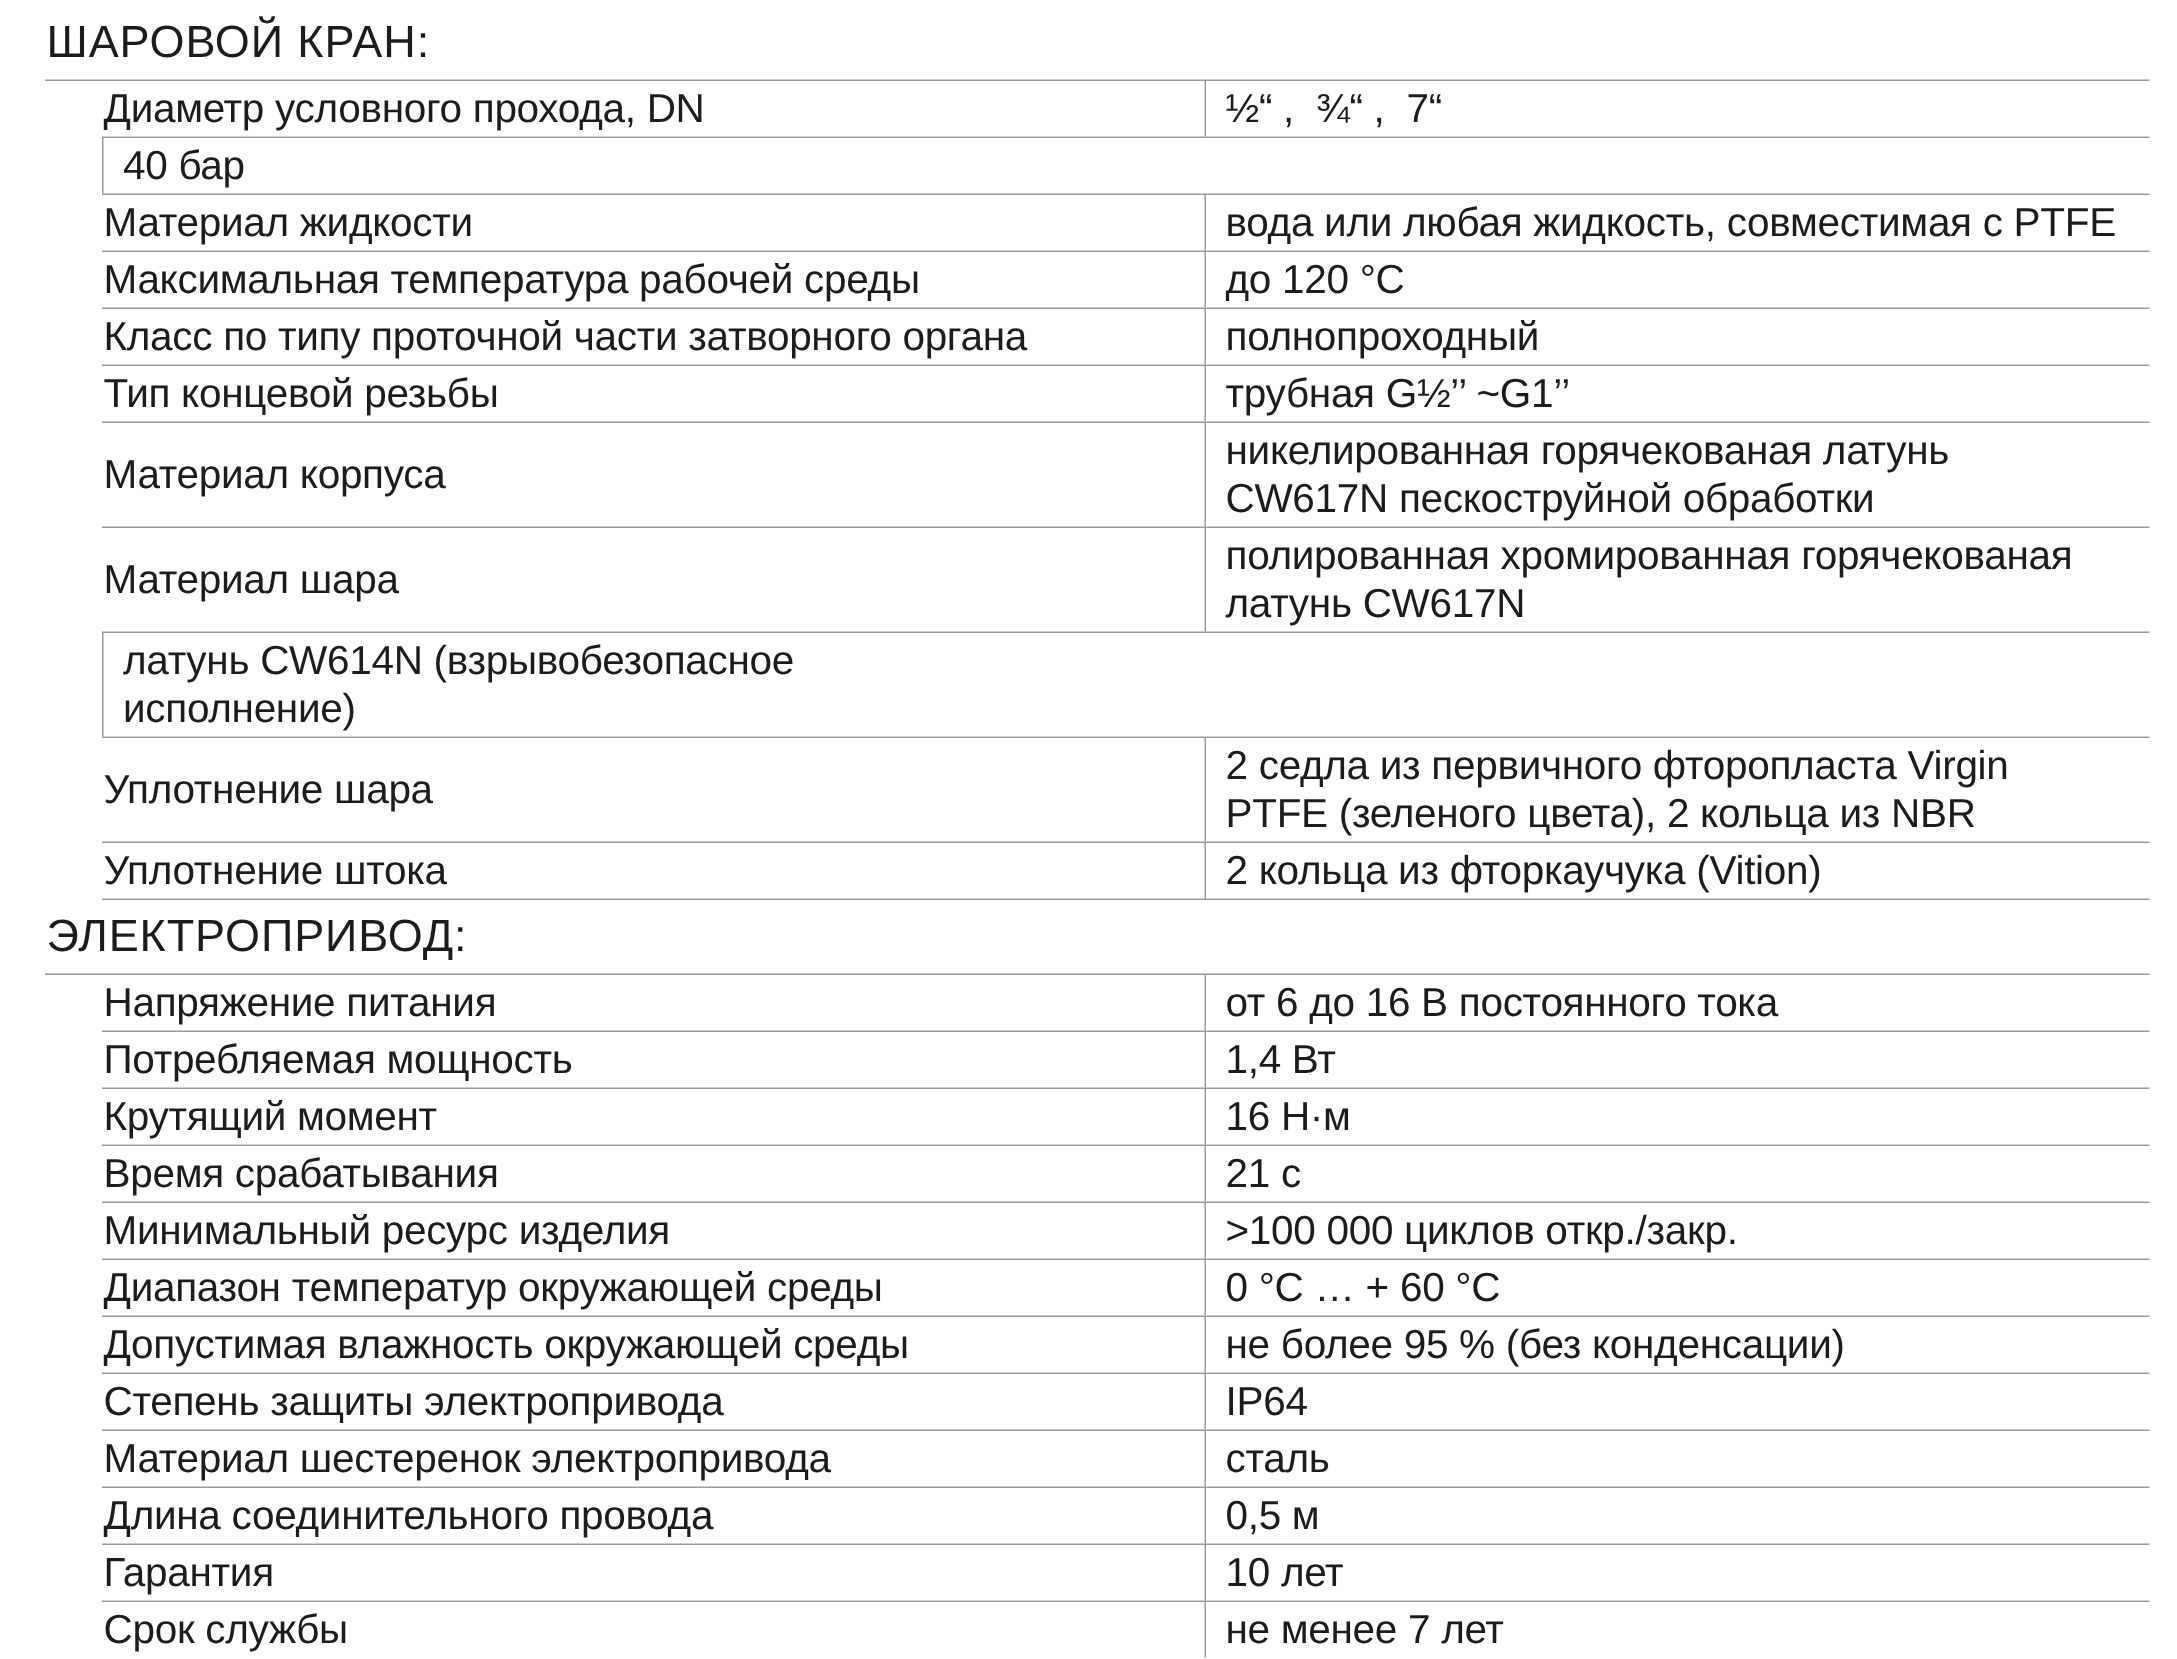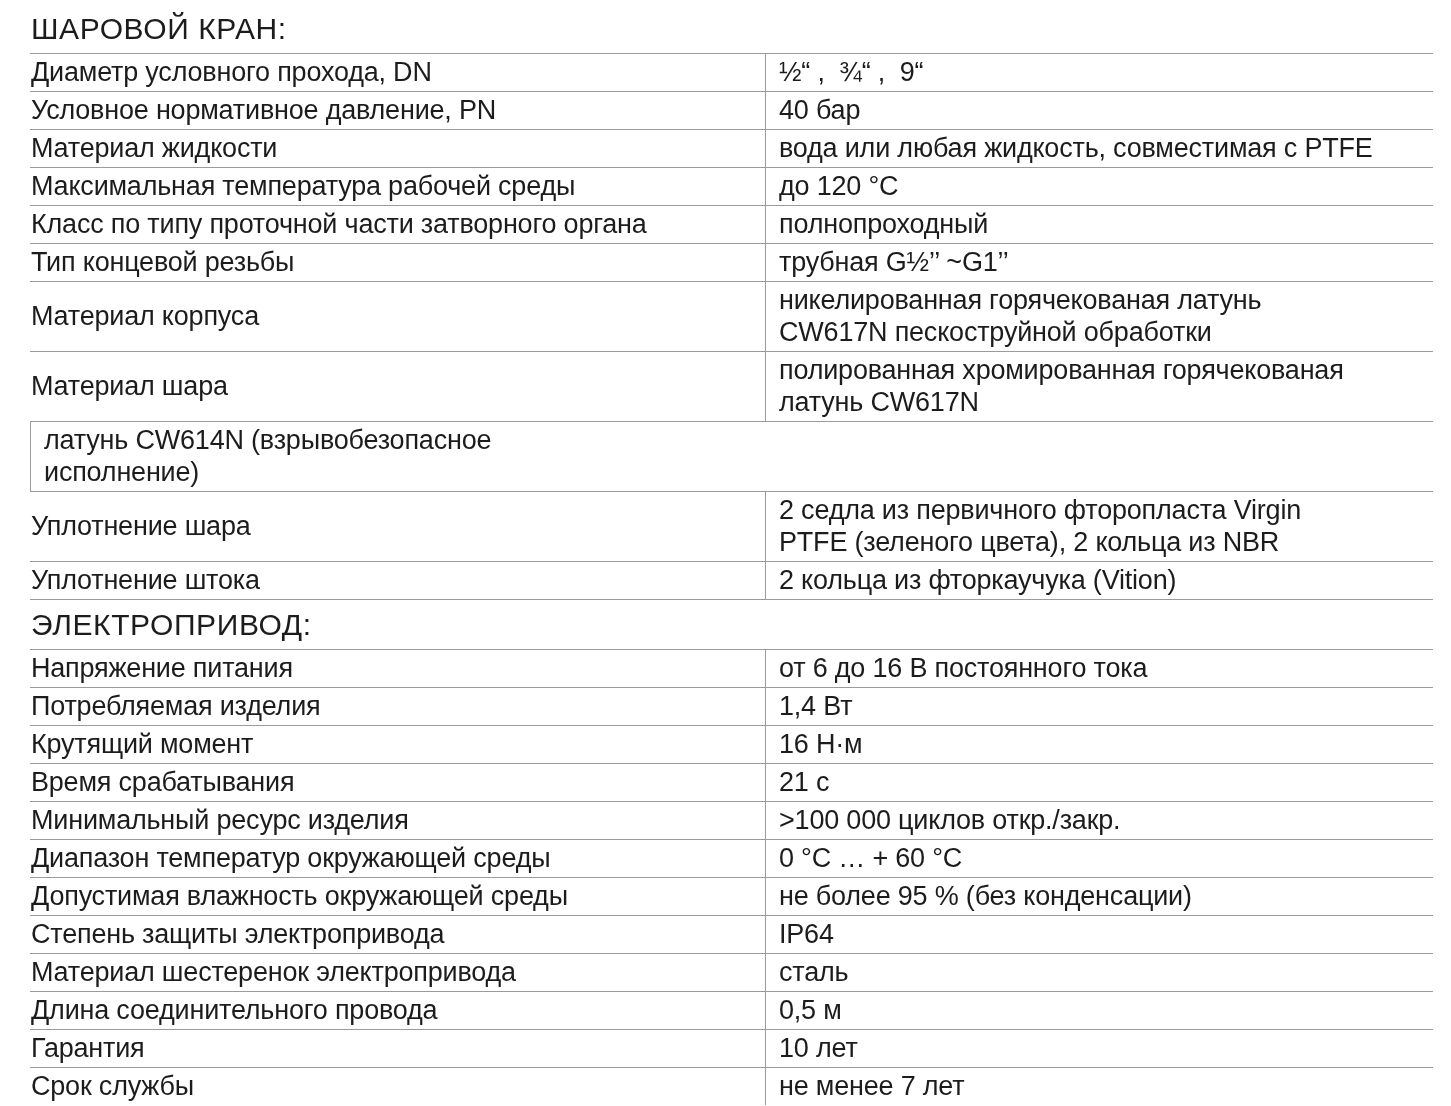--- a/index.html
+++ b/index.html
@@ -25,20 +25,21 @@
     font-weight:normal;
     line-height:33px;
     letter-spacing:0.6px;
     padding:8px 0 8px 1px;
     border-bottom:1px solid var(--line);
   }
   .row{
     display:grid;
     grid-template-columns:735px 1fr;
     border-bottom:1px solid var(--line);
+    margin-left:38px;
   }
   section:last-child .rows .row:last-child{
     border-bottom:none;
     text-align:center;
   }
   .cell{
     display:flex;
     align-items:center;
     min-height:37px;
     font-size:27px;
@@ -56,25 +57,24 @@
 </style>
 </head>
 <body>
 
 <div class="spec-table" id="table-root">
   <section>
     <h2 class="section-title">ШАРОВОЙ КРАН:</h2>
     <div class="rows">
   <div class="row">
     <div class="cell label">Диаметр условного прохода, DN</div>
-    <div class="cell value">½“ ,  ¾“ ,  9“</div>
+    <div class="cell value">½“ ,  ¾“ ,  7“</div>
   </div>
 
   <div class="row">
-    <div class="cell label">Условное нормативное давление, PN</div>
     <div class="cell value">40 бар</div>
   </div>
 
   <div class="row">
     <div class="cell label">Материал жидкости</div>
     <div class="cell value">вода или любая жидкость, совместимая с PTFE</div>
   </div>
 
   <div class="row">
     <div class="cell label">Максимальная температура рабочей среды</div>
@@ -123,21 +123,21 @@
 
   <section>
     <h2 class="section-title">ЭЛЕКТРОПРИВОД:</h2>
     <div class="rows">
   <div class="row">
     <div class="cell label">Напряжение питания</div>
     <div class="cell value">от 6 до 16 В постоянного тока</div>
   </div>
 
   <div class="row">
-    <div class="cell label">Потребляемая изделия</div>
+    <div class="cell label">Потребляемая мощность</div>
     <div class="cell value">1,4 Вт</div>
   </div>
 
   <div class="row">
     <div class="cell label">Крутящий момент</div>
     <div class="cell value">16 Н·м</div>
   </div>
 
   <div class="row">
     <div class="cell label">Время срабатывания</div>

